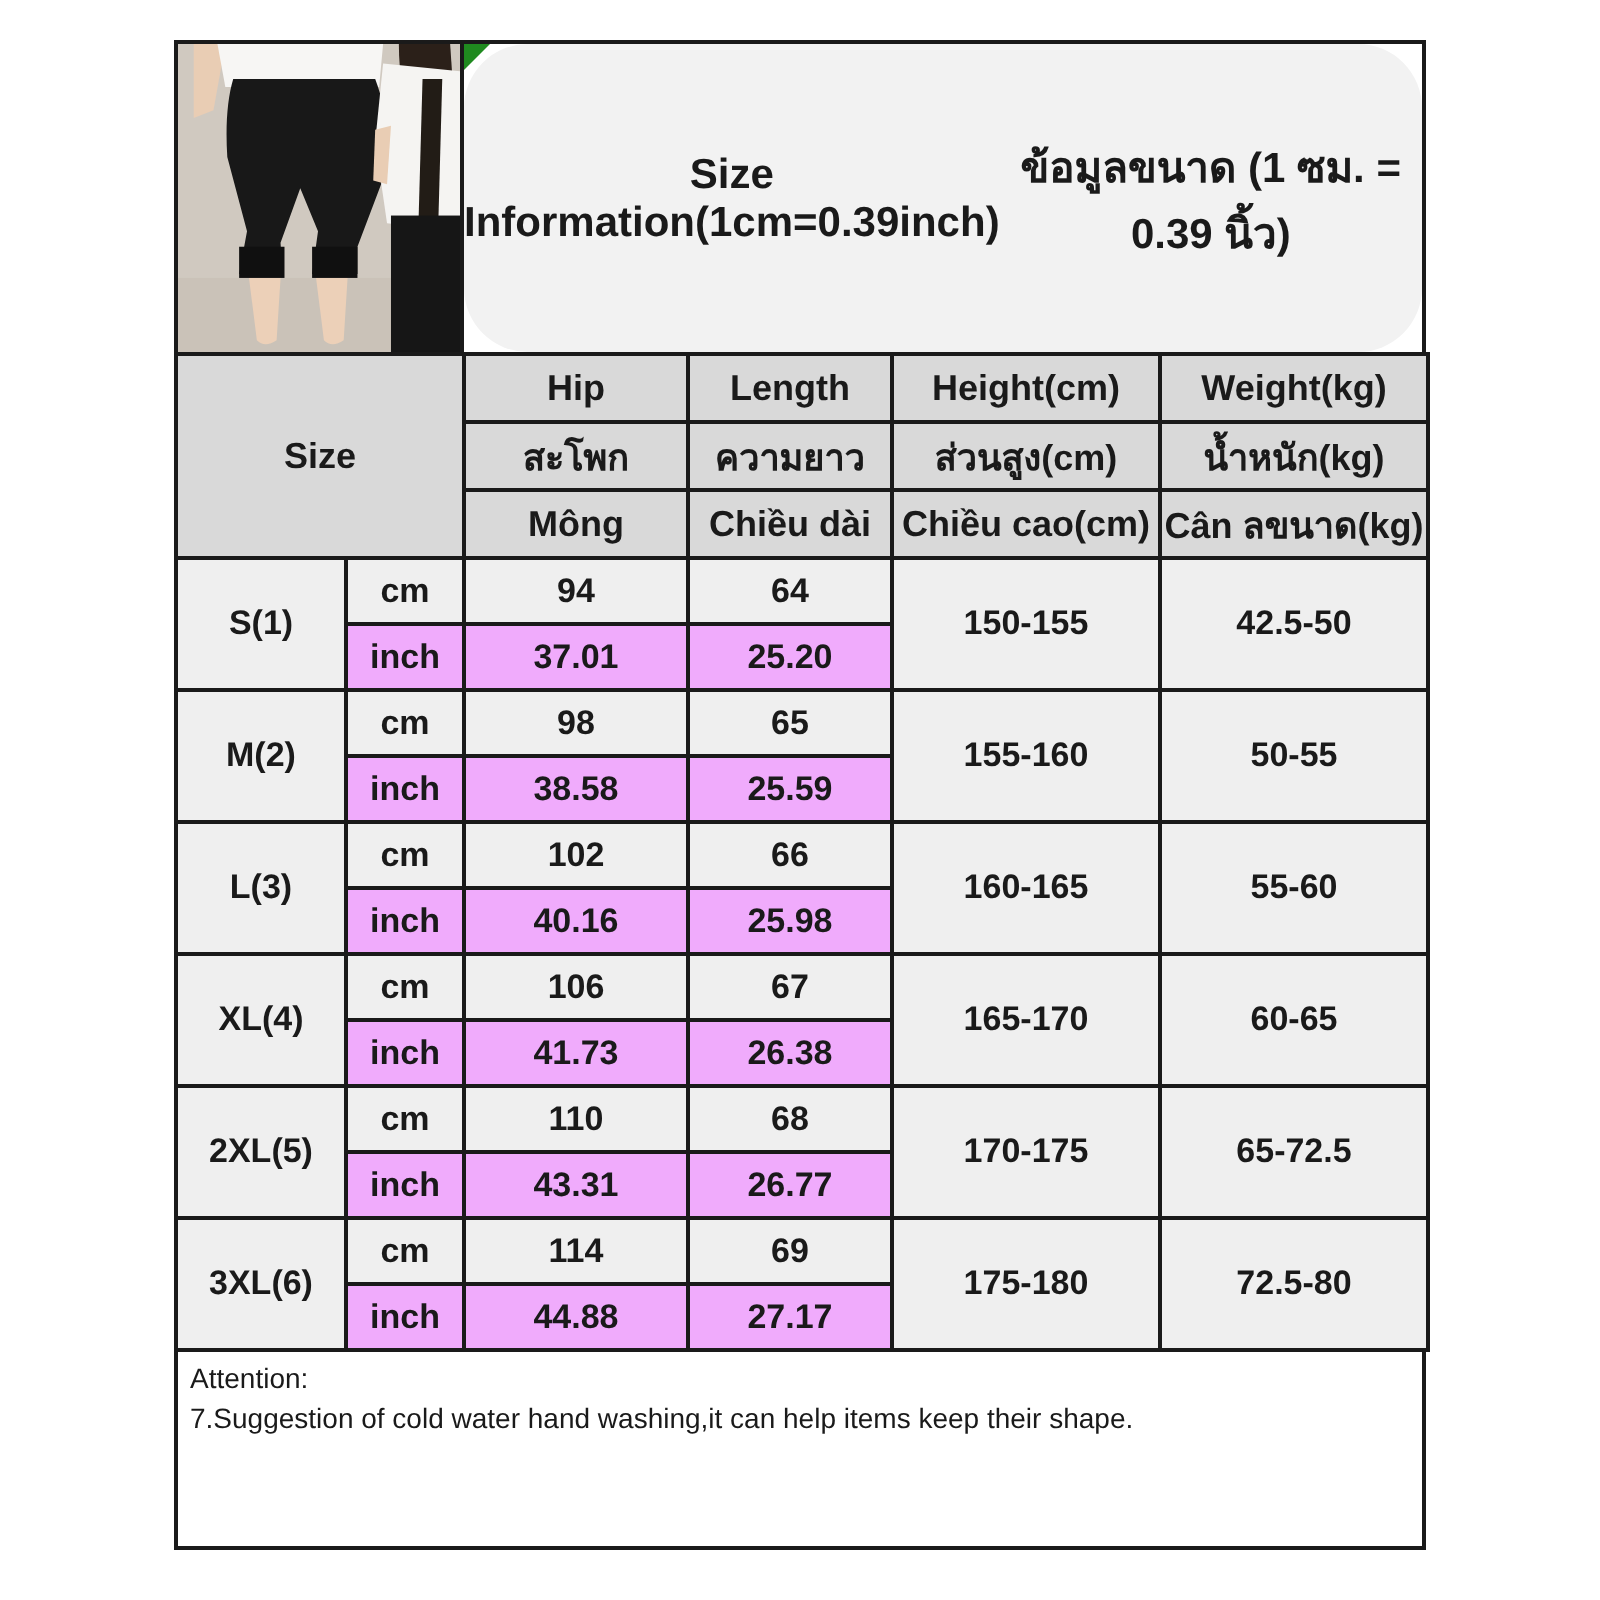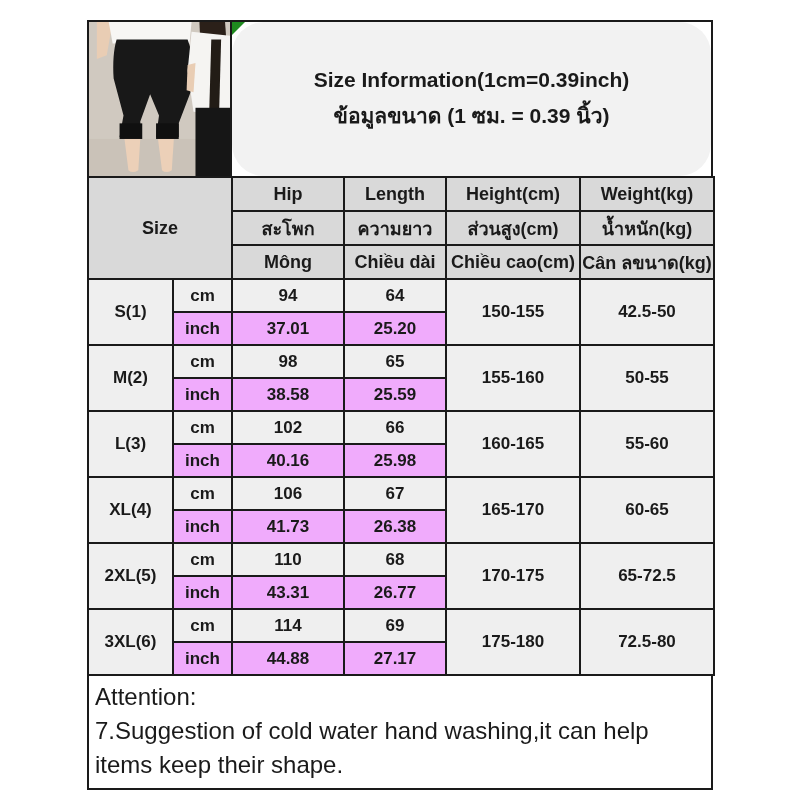--- a/index.html
+++ b/index.html
@@ -22,21 +22,21 @@
     border-right: 2px solid #1a1a1a;
     flex: 0 0 auto;
     overflow: hidden;
   }
   .product-photo svg { display: block; width: 100%; height: 100%; }
   .title-box {
     flex: 1 1 auto;
     background: #f2f2f2;
     position: relative;
     display: flex;
-    flex-direction: column;
+    flex-direction: row;
     justify-content: center;
     align-items: center;
     text-align: center;
     row-gap: 7px;
     padding-top: 2px;
     border-radius: 32px;
   }
   .green-flag {
     position: absolute;
     top: 0; left: 0;
@@ -70,21 +70,21 @@
   td.size-label { background: #d9d9d9; font-size: 18px; }
   td.range-cell { background: #f2f2f2; margin-left: 40px; }
 
   
   .attention-box {
     border: 2px solid #1a1a1a;
     margin-top: -2px;
     min-height: 101px;
     background: #ffffff;
     padding: 4px 8px 6px 6px;
-    font-size: 24px;
+    font-size: 14px;
     line-height: 1.42;
     font-weight: normal;
   }
 </style>
 </head>
 <body>
 
 <div class="sheet">
 
   <div class="top-section">

